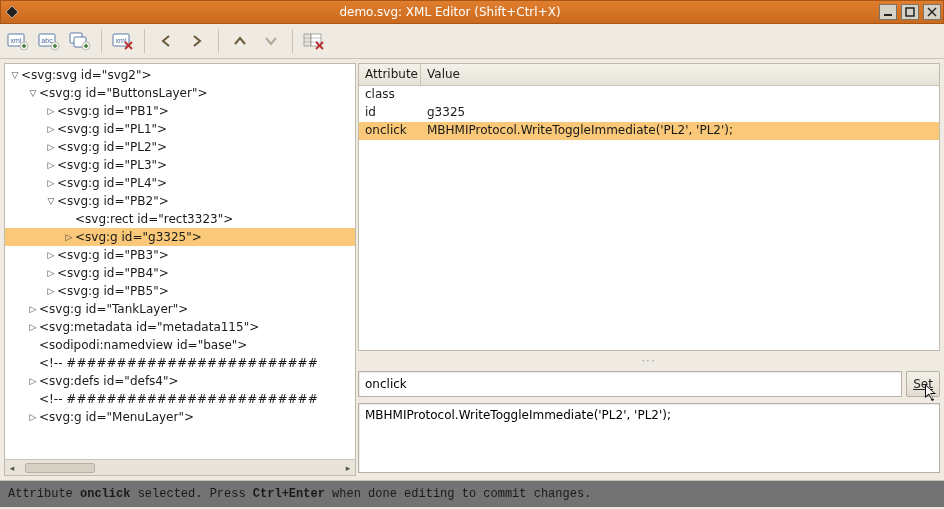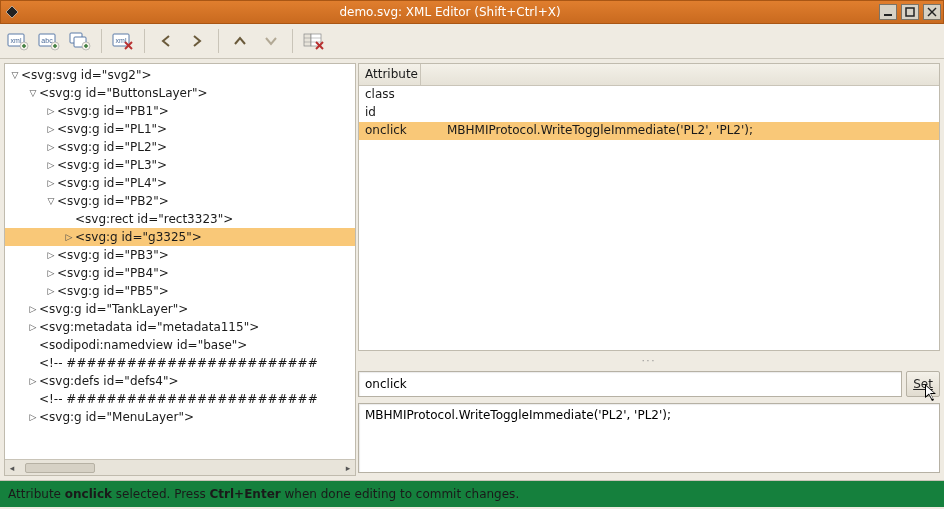--- a/index.html
+++ b/index.html
@@ -152,21 +152,20 @@
     padding: 3px 6px;
     border-right:1px solid #c9c4b8;
   }
   .attr-header .col.attr { width: 62px; }
   .attr-header .col.val { flex:1; border-right:none; }
   .attr-rows { flex:1; }
   .attr-row {
     display:flex;
     height:18px;
     font-size:12px;
-    gap:20px;
   }
   .attr-row.selected { background:#f9c878; }
   .attr-row .c1 { width:62px; padding: 1px 6px; }
   .attr-row .c2 { flex:1; padding:1px 6px; }
 
   .splitter-h {
     height: 8px;
     display:flex; align-items:center; justify-content:center;
     color:#888;
     font-size:9px;
@@ -210,25 +209,26 @@
     height:70px;
     box-shadow: inset 1px 1px 1px rgba(0,0,0,0.08);
     font-family: inherit;
     resize:none;
   }
 
   
   .statusbar {
     height:27px;
     border-top:1px solid #c9c4b8;
-    background:#15803d;
+    background:#737373;
     display:flex;
     align-items:center;
     padding: 12px 8px;
     font-size:12px;
+    font-family:Liberation Mono, monospace;
   }
   .cursor-svg {
     position:absolute;
     pointer-events:none;
   }
 </style>
 </head>
 <body>
 
 <div class="titlebar">
@@ -439,27 +439,29 @@
       <div class="thumb"></div>
       <div class="spacer"></div>
       <div class="arrow">▸</div>
     </div>
   </div>
 
   <div class="right-pane">
     <div class="attr-table-wrap">
       <div class="attr-header">
         <div class="col attr">Attribute</div>
+        <div class="col val">Value</div>
       </div>
       <div class="attr-rows" id="attr-rows-container">
           <div class="attr-row">
             <div class="c1">class</div>
           </div>
           <div class="attr-row">
             <div class="c1">id</div>
+            <div class="c2">g3325</div>
           </div>
           <div class="attr-row selected">
             <div class="c1">onclick</div>
             <div class="c2">MBHMIProtocol.WriteToggleImmediate('PL2', 'PL2');</div>
           </div>
         </div>
     </div>
 
     <div class="splitter-h">···</div>
 

